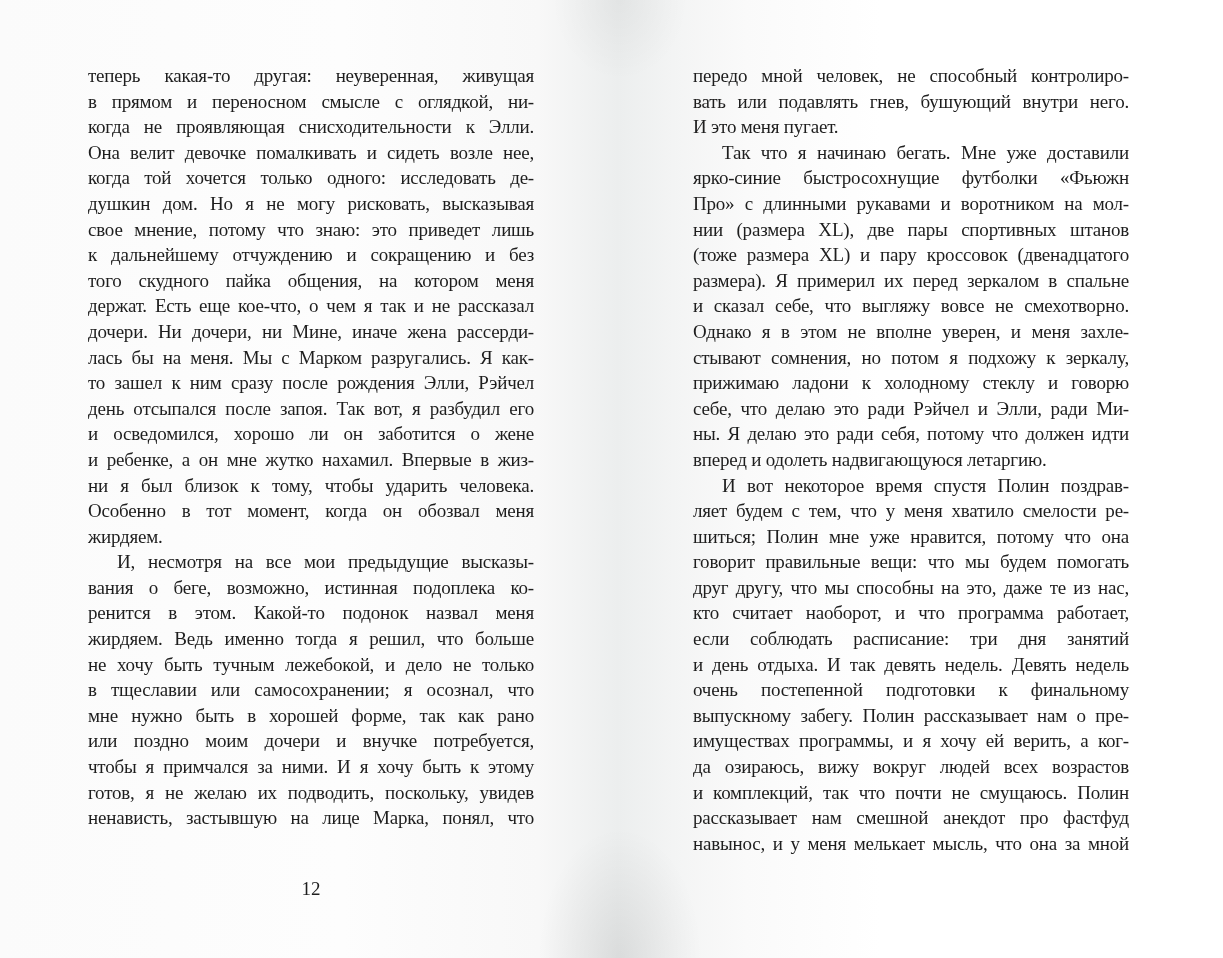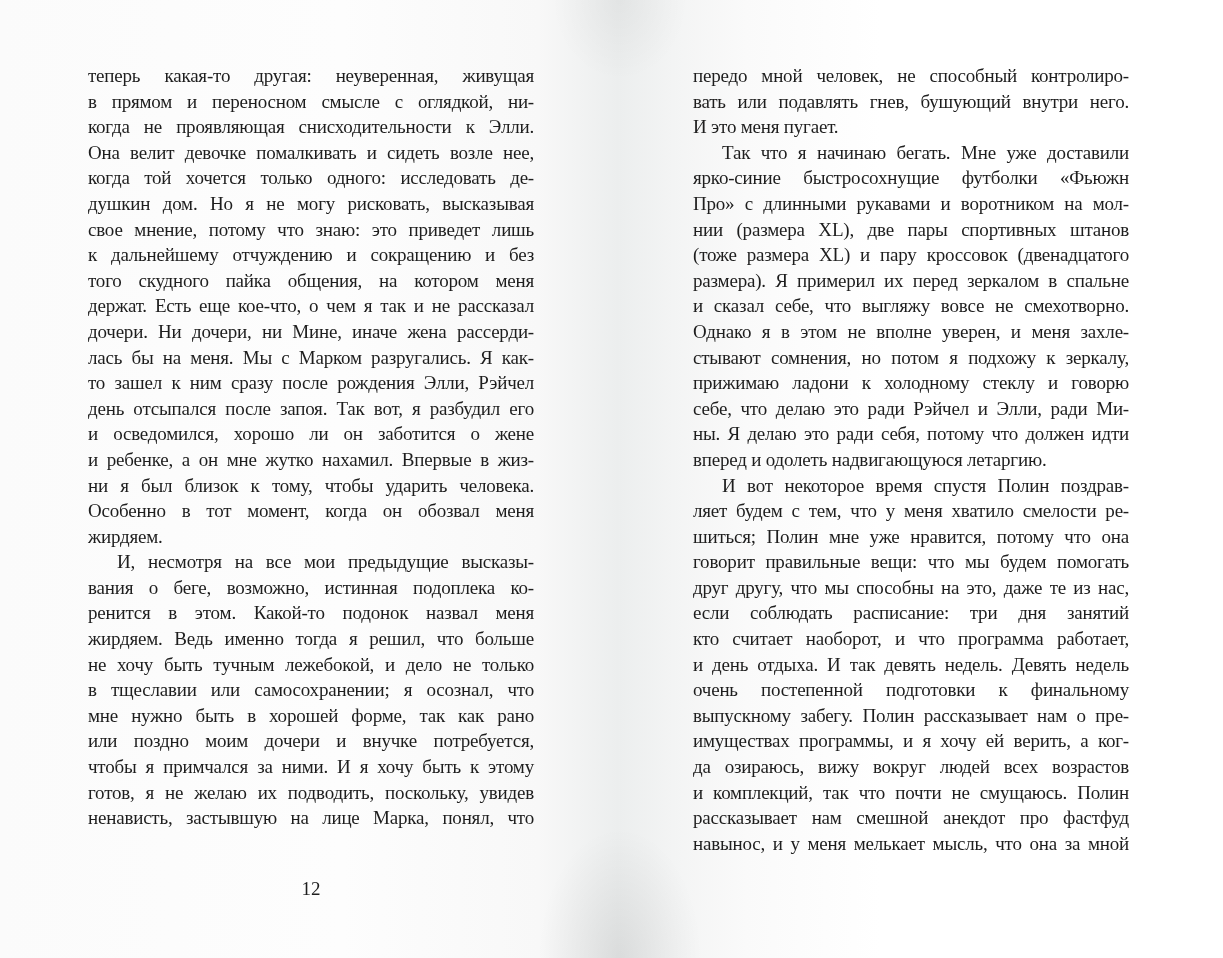--- a/index.html
+++ b/index.html
@@ -137,22 +137,22 @@
         <div class="line">стывают сомнения, но потом я подхожу к зеркалу,</div>
         <div class="line">прижимаю ладони к холодному стеклу и говорю</div>
         <div class="line">себе, что делаю это ради Рэйчел и Элли, ради Ми-</div>
         <div class="line">ны. Я делаю это ради себя, потому что должен идти</div>
         <div class="line end">вперед и одолеть надвигающуюся летаргию.</div>
         <div class="line indent">И вот некоторое время спустя Полин поздрав-</div>
         <div class="line">ляет будем с тем, что у меня хватило смелости ре-</div>
         <div class="line">шиться; Полин мне уже нравится, потому что она</div>
         <div class="line">говорит правильные вещи: что мы будем помогать</div>
         <div class="line">друг другу, что мы способны на это, даже те из нас,</div>
+        <div class="line">кто считает наоборот, и что программа работает,</div>
         <div class="line">если соблюдать расписание: три дня занятий</div>
-        <div class="line">кто считает наоборот, и что программа работает,</div>
         <div class="line">и день отдыха. И так девять недель. Девять недель</div>
         <div class="line">очень постепенной подготовки к финальному</div>
         <div class="line">выпускному забегу. Полин рассказывает нам о пре-</div>
         <div class="line">имуществах программы, и я хочу ей верить, а ког-</div>
         <div class="line">да озираюсь, вижу вокруг людей всех возрастов</div>
         <div class="line">и комплекций, так что почти не смущаюсь. Полин</div>
         <div class="line">рассказывает нам смешной анекдот про фастфуд</div>
         <div class="line">навынос, и у меня мелькает мысль, что она за мной</div>
       </div>
   </div>

